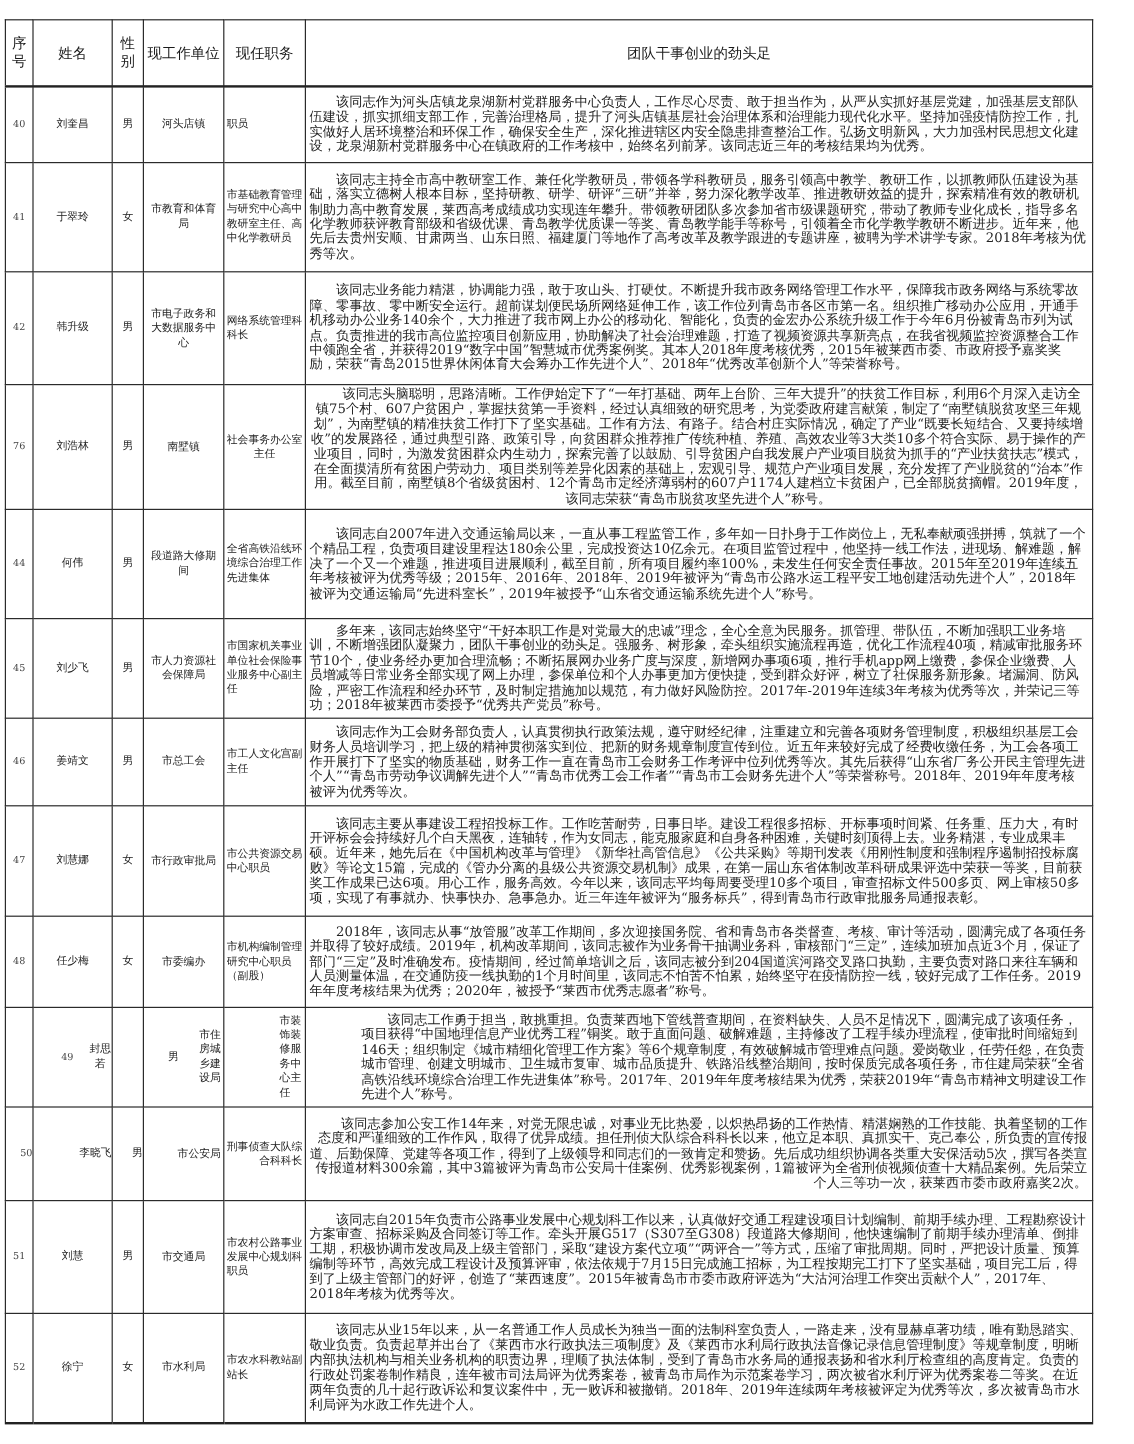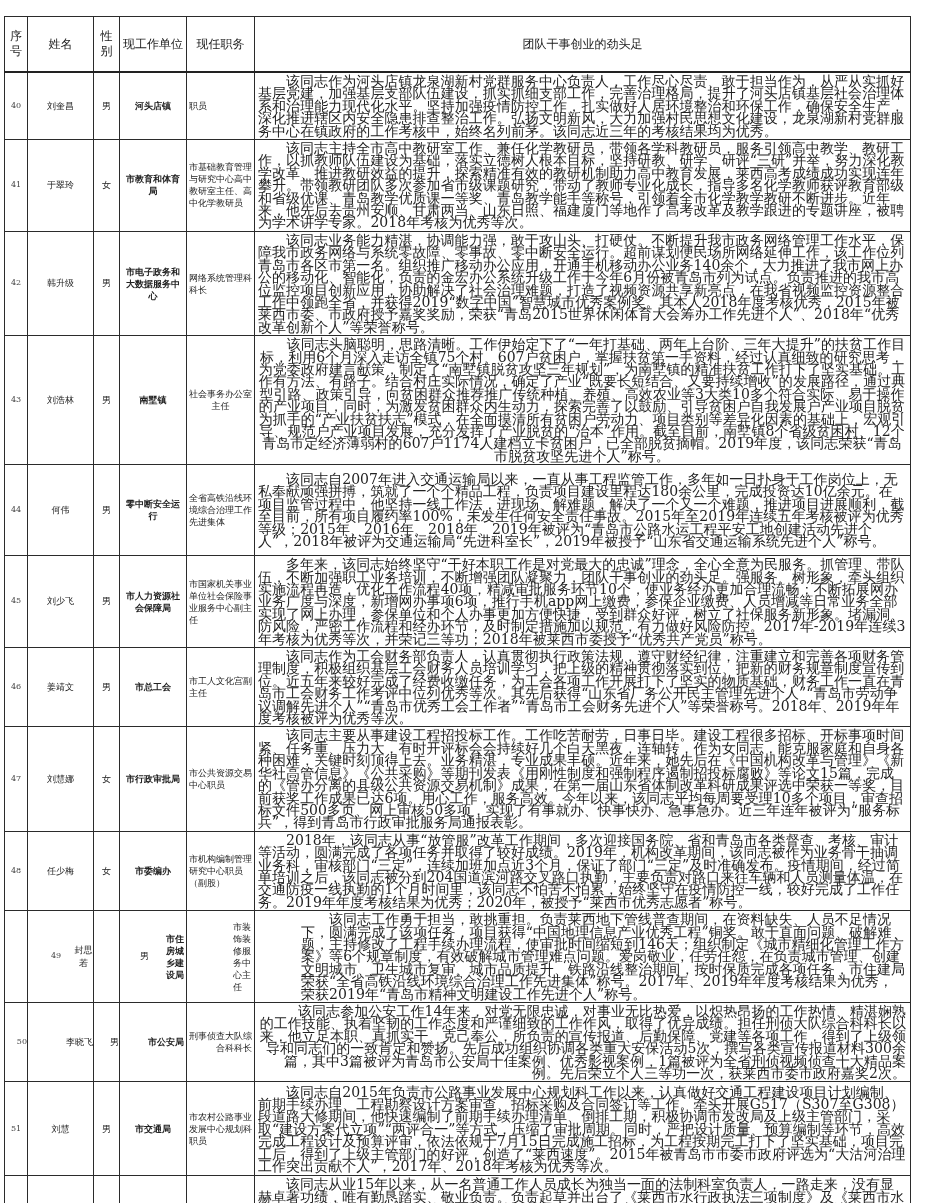--- a/index.html
+++ b/index.html
@@ -16,24 +16,24 @@
   th, td { border: 1.5px solid #2b2b2b; padding: 0; vertical-align: middle; }
   th { font-family: "DejaVu Sans", "Liberation Sans", sans-serif; font-weight: normal;
        font-size: 12px; color: #1a1a1a; height: 54px; text-align: center; line-height: 15px; }
   thead tr { border-bottom: 2.5px solid #222; }
   th.h-no, th.h-sex { padding: 0 2px; }
   td { font-size: 8.6px; line-height: 12.6px; }
   td.no, td.name, td.sex, td.unit { text-align: center; }
   td.no { font-size: 8px; color: #444; margin-top: 36px; }
   td.name { font-size: 9px; }
   td.sex { font-size: 9px; }
-  td.unit { padding: 0 2px; font-size: 9px; line-height: 12px; font-weight: bold; }
+  td.unit { padding: 0 2px; font-size: 9px; line-height: 12px; }
   td.pos { padding: 0 2px; text-align: left; font-size: 9px; line-height: 12px; }
   td.desc { padding: 2px 4px 2px 3px; text-align: left; text-indent: 2em;
-            font-size: 14px; line-height: 12.4px; letter-spacing: 0.05px; }
+            font-size: 11px; line-height: 12.4px; letter-spacing: 0.05px; }
   tr.r40 td { height: 58px; }
   tr.r41 td { height: 86px; }
   tr.r42 td { height: 89px; }
   tr.r43 td { height: 96px; text-align: center; }
   tr.r44 td { height: 86px; }
   tr.r45 td { height: 78px; }
   tr.r46 td { height: 68px; }
   tr.r47 td { height: 87px; }
   tr.r48 td { height: 71px; }
   tr.r49 td { height: 78px; padding-left: 46px; }
@@ -84,32 +84,32 @@
       </tr>
       <tr class="r42">
         <td class="no">42</td>
         <td class="name">韩升级</td>
         <td class="sex">男</td>
         <td class="unit">市电子政务和大数据服务中心</td>
         <td class="pos">网络系统管理科科长</td>
         <td class="desc">该同志业务能力精湛，协调能力强，敢于攻山头、打硬仗。不断提升我市政务网络管理工作水平，保障我市政务网络与系统零故障、零事故、零中断安全运行。超前谋划便民场所网络延伸工作，该工作位列青岛市各区市第一名。组织推广移动办公应用，开通手机移动办公业务140余个，大力推进了我市网上办公的移动化、智能化，负责的金宏办公系统升级工作于今年6月份被青岛市列为试点。负责推进的我市高位监控项目创新应用，协助解决了社会治理难题，打造了视频资源共享新亮点，在我省视频监控资源整合工作中领跑全省，并获得2019“数字中国”智慧城市优秀案例奖。其本人2018年度考核优秀，2015年被莱西市委、市政府授予嘉奖奖励，荣获“青岛2015世界休闲体育大会筹办工作先进个人”、2018年“优秀改革创新个人”等荣誉称号。</td>
       </tr>
       <tr class="r43">
-        <td class="no">43</td>
+        <td class="no">76</td>
         <td class="name">刘浩林</td>
         <td class="sex">男</td>
         <td class="unit">南墅镇</td>
         <td class="pos">社会事务办公室主任</td>
         <td class="desc">该同志头脑聪明，思路清晰。工作伊始定下了“一年打基础、两年上台阶、三年大提升”的扶贫工作目标，利用6个月深入走访全镇75个村、607户贫困户，掌握扶贫第一手资料，经过认真细致的研究思考，为党委政府建言献策，制定了“南墅镇脱贫攻坚三年规划”，为南墅镇的精准扶贫工作打下了坚实基础。工作有方法、有路子。结合村庄实际情况，确定了产业“既要长短结合、又要持续增收”的发展路径，通过典型引路、政策引导，向贫困群众推荐推广传统种植、养殖、高效农业等3大类10多个符合实际、易于操作的产业项目，同时，为激发贫困群众内生动力，探索完善了以鼓励、引导贫困户自我发展户产业项目脱贫为抓手的“产业扶贫扶志”模式，在全面摸清所有贫困户劳动力、项目类别等差异化因素的基础上，宏观引导、规范户产业项目发展，充分发挥了产业脱贫的“治本”作用。截至目前，南墅镇8个省级贫困村、12个青岛市定经济薄弱村的607户1174人建档立卡贫困户，已全部脱贫摘帽。2019年度，该同志荣获“青岛市脱贫攻坚先进个人”称号。</td>
       </tr>
       <tr class="r44">
         <td class="no">44</td>
         <td class="name">何伟</td>
         <td class="sex">男</td>
-        <td class="unit">零中断安全运行</td>
+        <td class="unit">段道路大修期间</td>
         <td class="pos">全省高铁沿线环境综合治理工作先进集体</td>
         <td class="desc">该同志自2007年进入交通运输局以来，一直从事工程监管工作，多年如一日扑身于工作岗位上，无私奉献顽强拼搏，筑就了一个个精品工程，负责项目建设里程达180余公里，完成投资达10亿余元。在项目监管过程中，他坚持一线工作法，进现场、解难题，解决了一个又一个难题，推进项目进展顺利，截至目前，所有项目履约率100%，未发生任何安全责任事故。2015年至2019年连续五年考核被评为优秀等级；2015年、2016年、2018年、2019年被评为“青岛市公路水运工程平安工地创建活动先进个人”，2018年被评为交通运输局“先进科室长”，2019年被授予“山东省交通运输系统先进个人”称号。</td>
       </tr>
       <tr class="r45">
         <td class="no">45</td>
         <td class="name">刘少飞</td>
         <td class="sex">男</td>
         <td class="unit">市人力资源社会保障局</td>
         <td class="pos">市国家机关事业单位社会保险事业服务中心副主任</td>
         <td class="desc">多年来，该同志始终坚守“干好本职工作是对党最大的忠诚”理念，全心全意为民服务。抓管理、带队伍，不断加强职工业务培训，不断增强团队凝聚力，团队干事创业的劲头足。强服务、树形象，牵头组织实施流程再造，优化工作流程40项，精减审批服务环节10个，使业务经办更加合理流畅；不断拓展网办业务广度与深度，新增网办事项6项，推行手机app网上缴费，参保企业缴费、人员增减等日常业务全部实现了网上办理，参保单位和个人办事更加方便快捷，受到群众好评，树立了社保服务新形象。堵漏洞、防风险，严密工作流程和经办环节，及时制定措施加以规范，有力做好风险防控。2017年-2019年连续3年考核为优秀等次，并荣记三等功；2018年被莱西市委授予“优秀共产党员”称号。</td>

